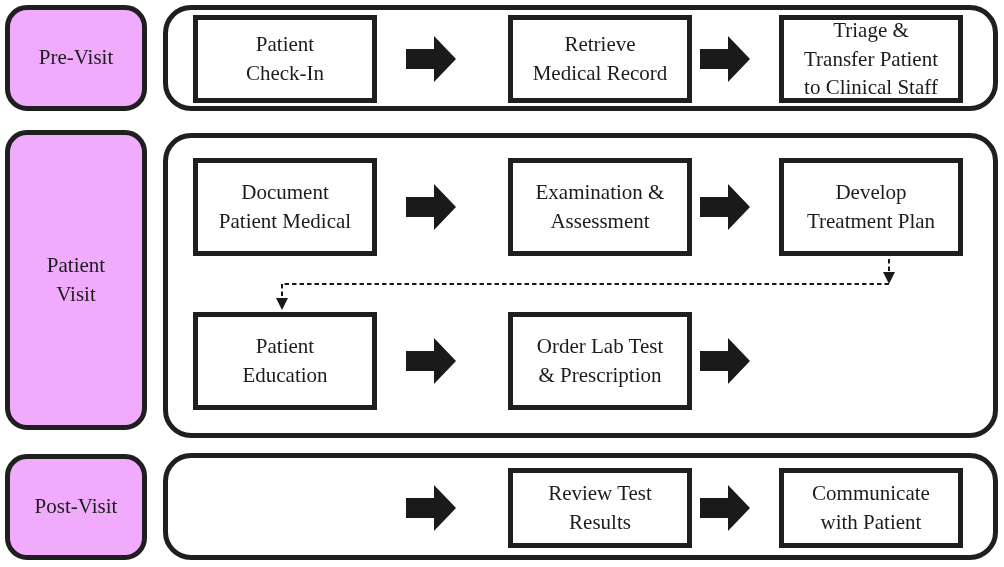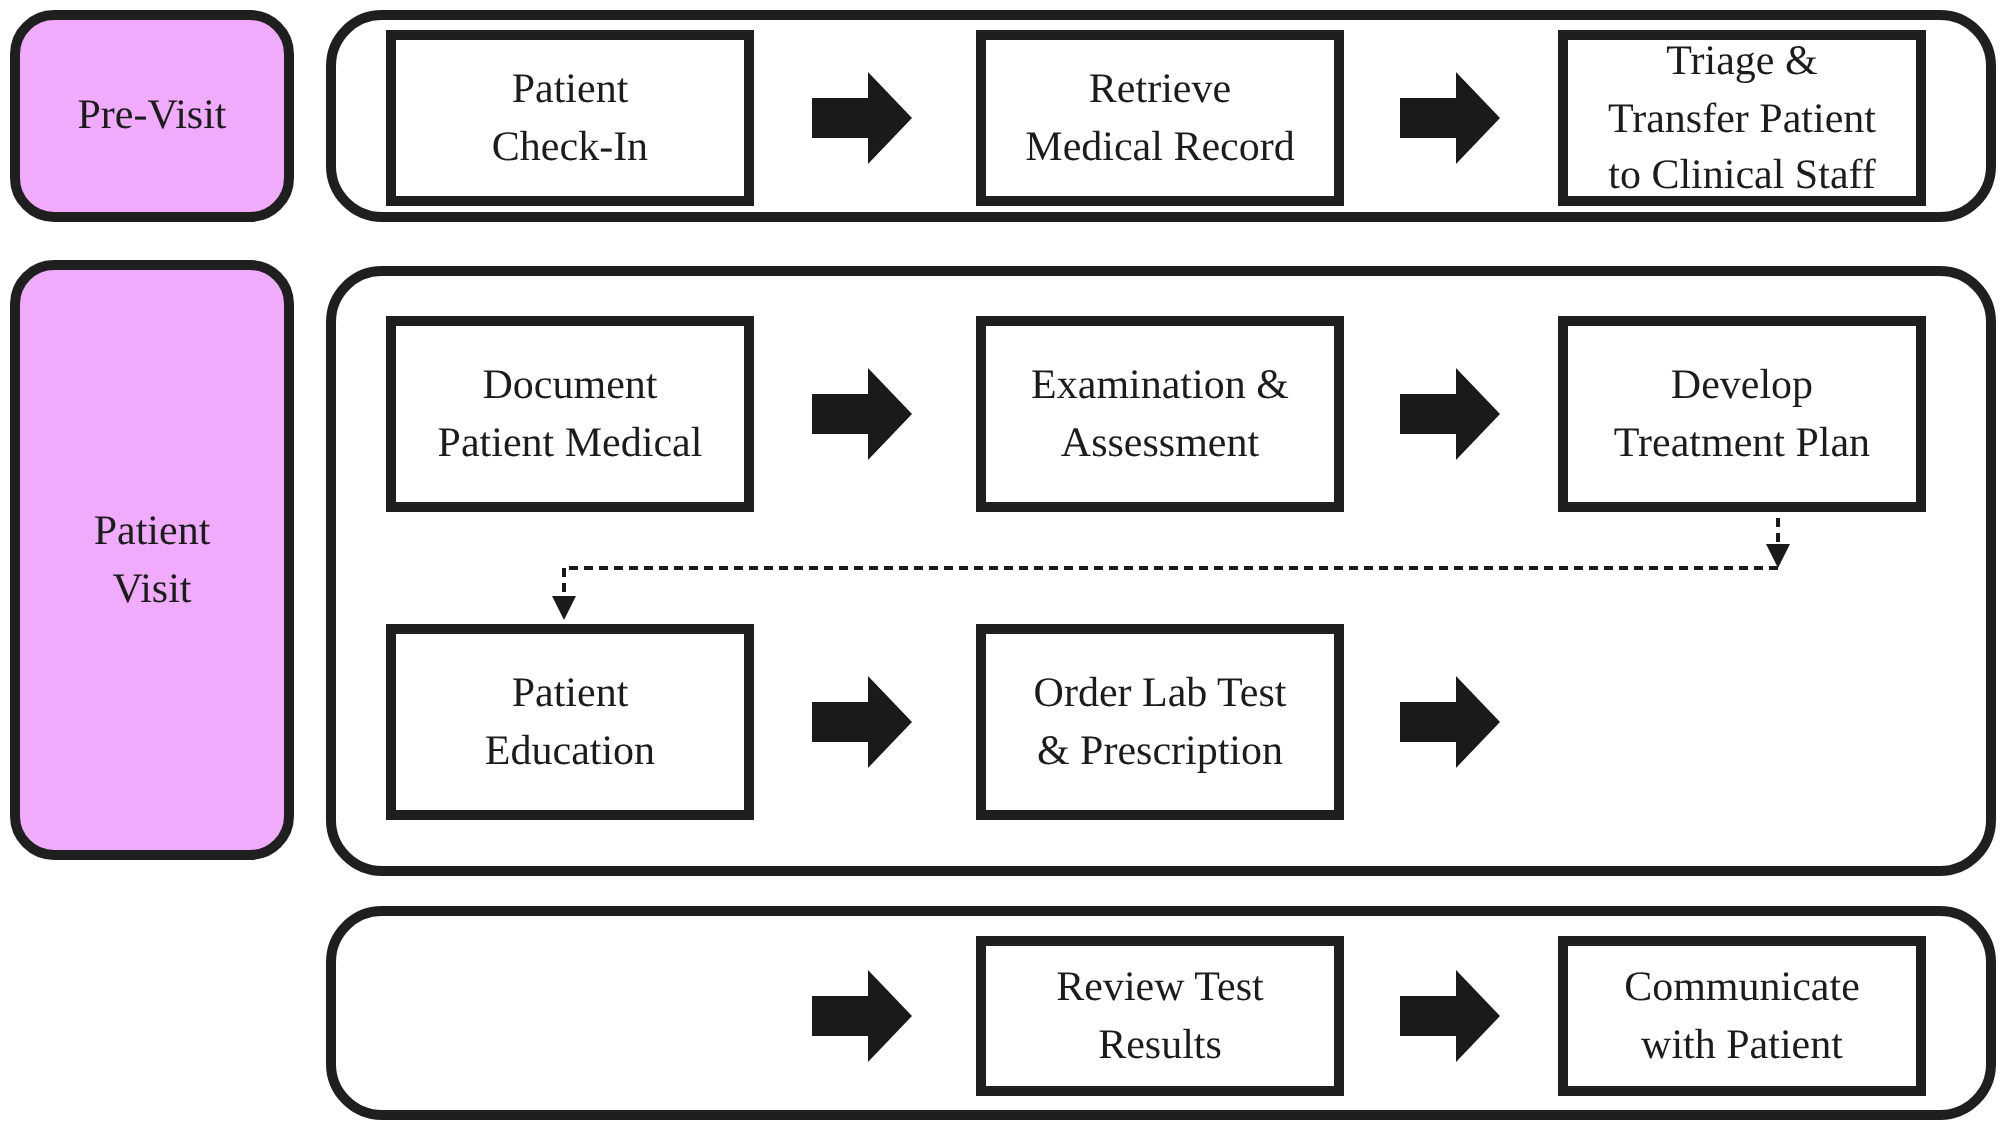--- a/index.html
+++ b/index.html
@@ -32,37 +32,38 @@
     position:absolute; box-sizing:border-box; width:184px;
     background:#ffffff; border:5px solid #1f1f1f;
     display:flex; align-items:center; justify-content:center;
     text-align:center; font-size:21px; line-height:1.38; white-space:pre-line;
   }   
   .r1 { top:15px;  height:88px; }
   .r2a{ top:158px; height:98px; }
   .r2b{ top:312px; height:98px; }
   .r3 { top:468px; height:80px; }
   .c1 { left:193px; }
-  .c2 { left:488px; }
+  .c2 { left:508px; }
   .c3 { left:779px; }
 
   .flow-arrow { position:absolute; width:50px; height:46px; }
   .fa-x1 { left:406px; } .fa-x2 { left:700px; }
   .fa-r1 { top:36px; } .fa-r2a { top:184px; } .fa-r2b { top:338px; } .fa-r3 { top:485px; }
 
   .overlay { position:absolute; left:0; top:0; width:1004px; height:567px; pointer-events:none; }
 </style>
 </head>
 <body>
 
 <div class="stage">
 
   <div class="phase-label" id="label-pre">Pre-Visit</div>
   <div class="phase-label" id="label-visit">Patient
 Visit</div>
+  <div class="phase-label" id="label-post">Post-Visit</div>
 
   <div class="phase-container" id="cont-pre"></div>
   <div class="phase-container" id="cont-visit"></div>
   <div class="phase-container" id="cont-post"></div>
 
   <div class="step-box r1 c1">Patient
 Check-In</div>
   <div class="step-box r1 c2">Retrieve
 Medical Record</div>
   <div class="step-box r1 c3">Triage &amp;

